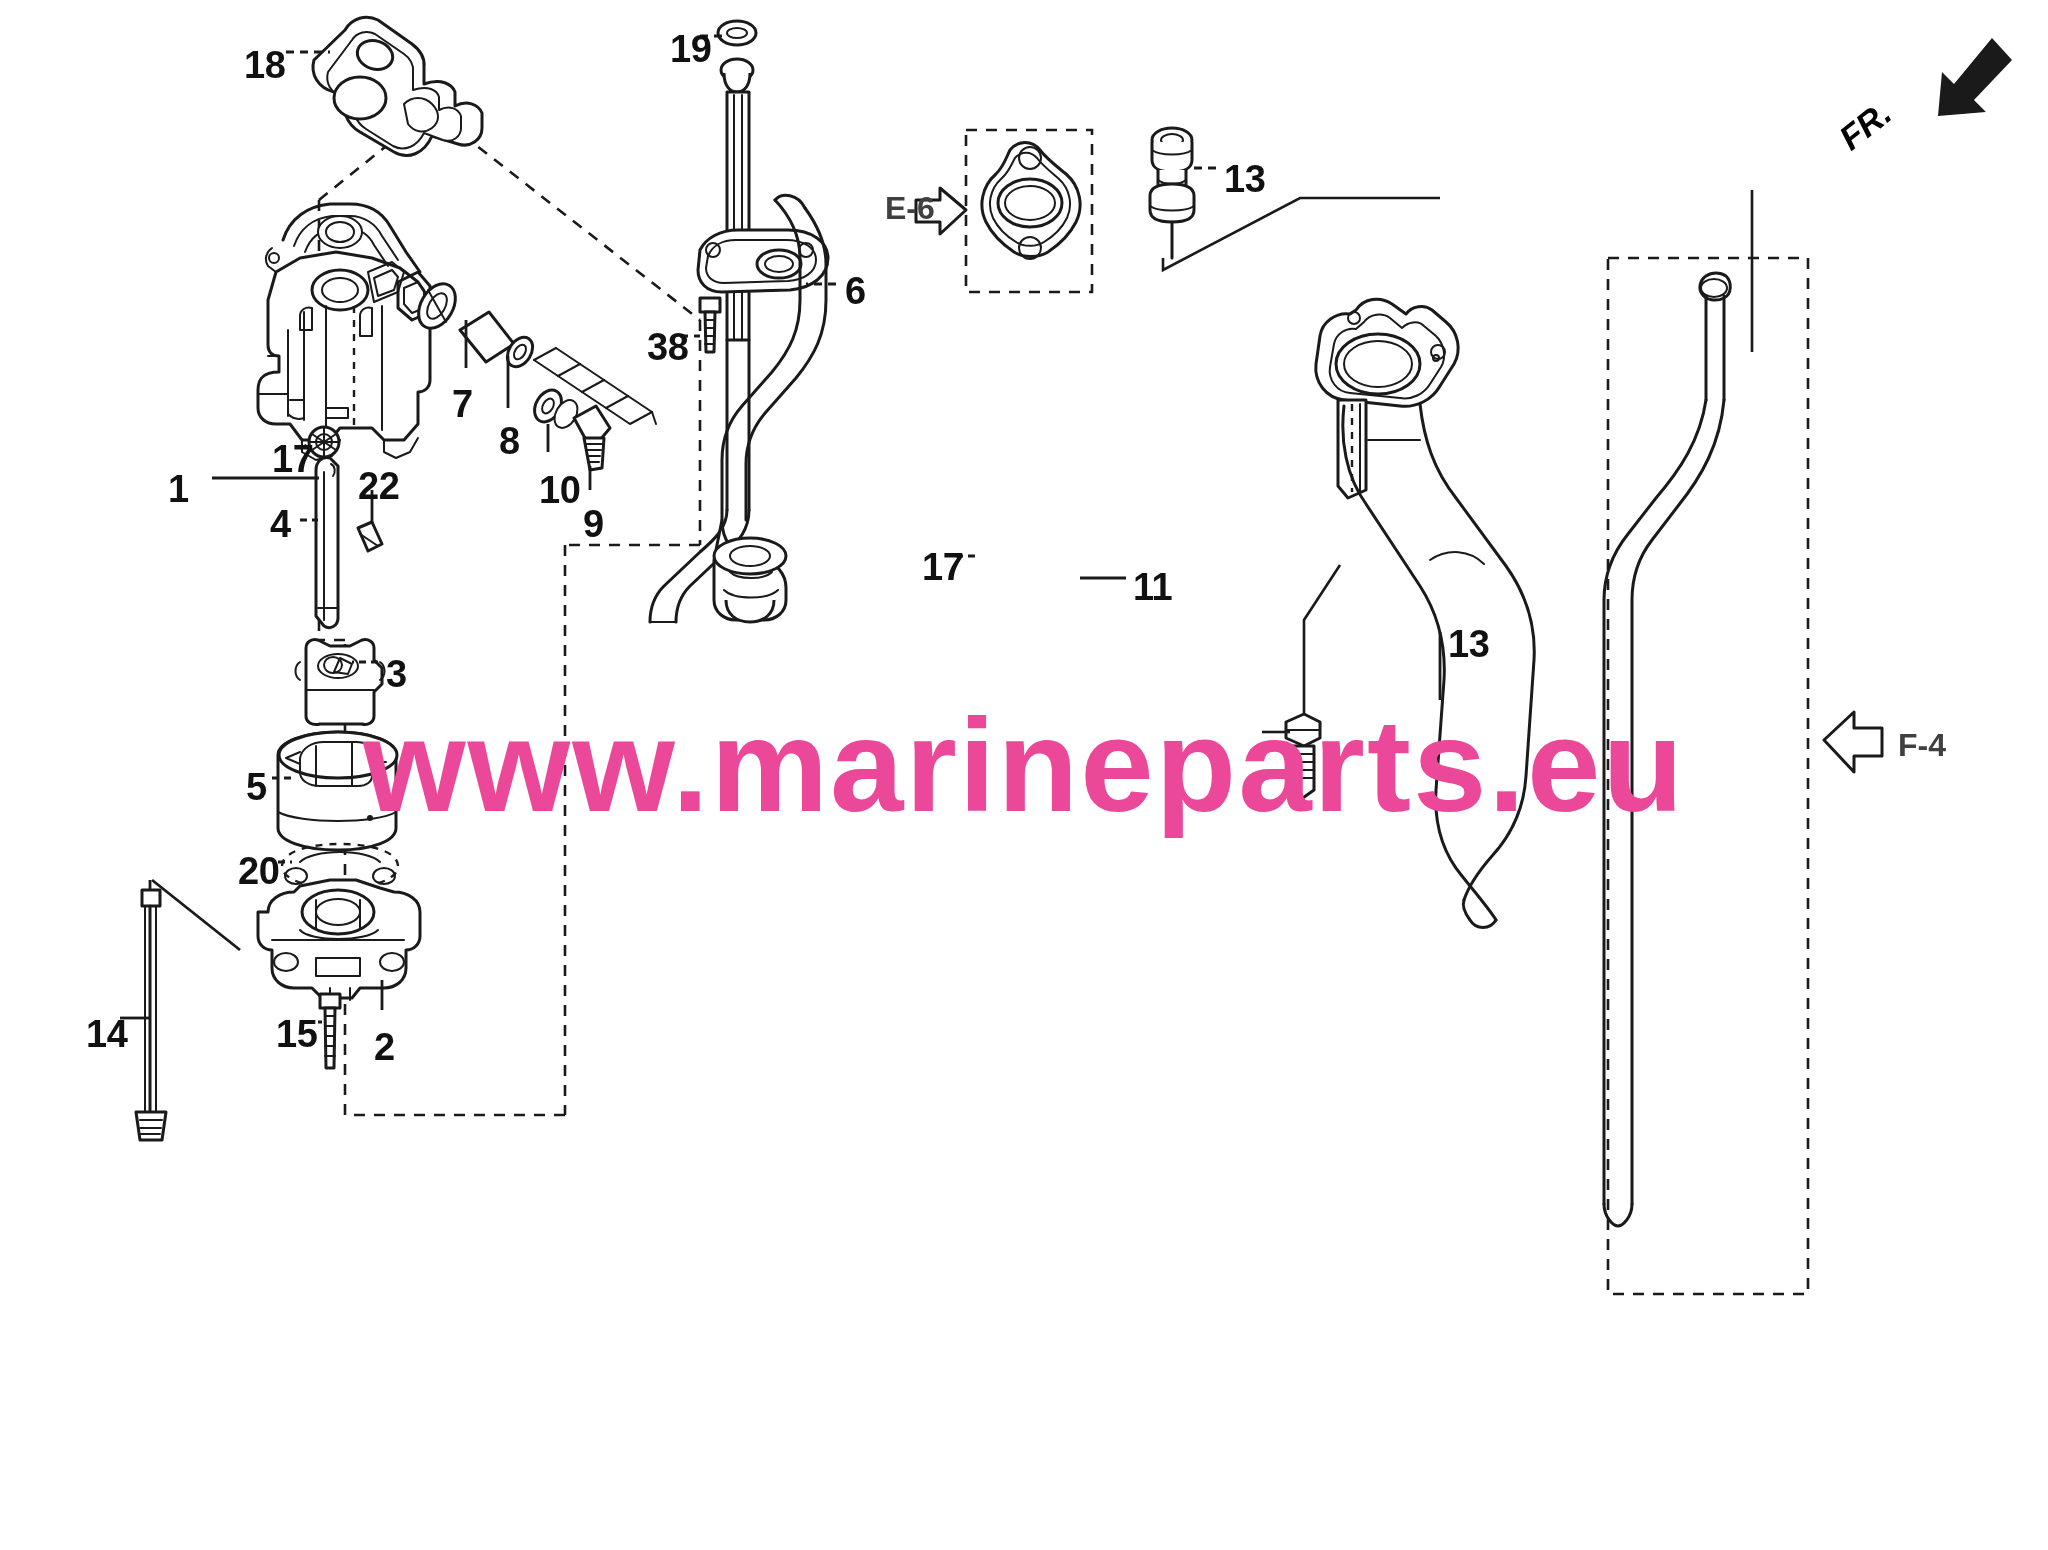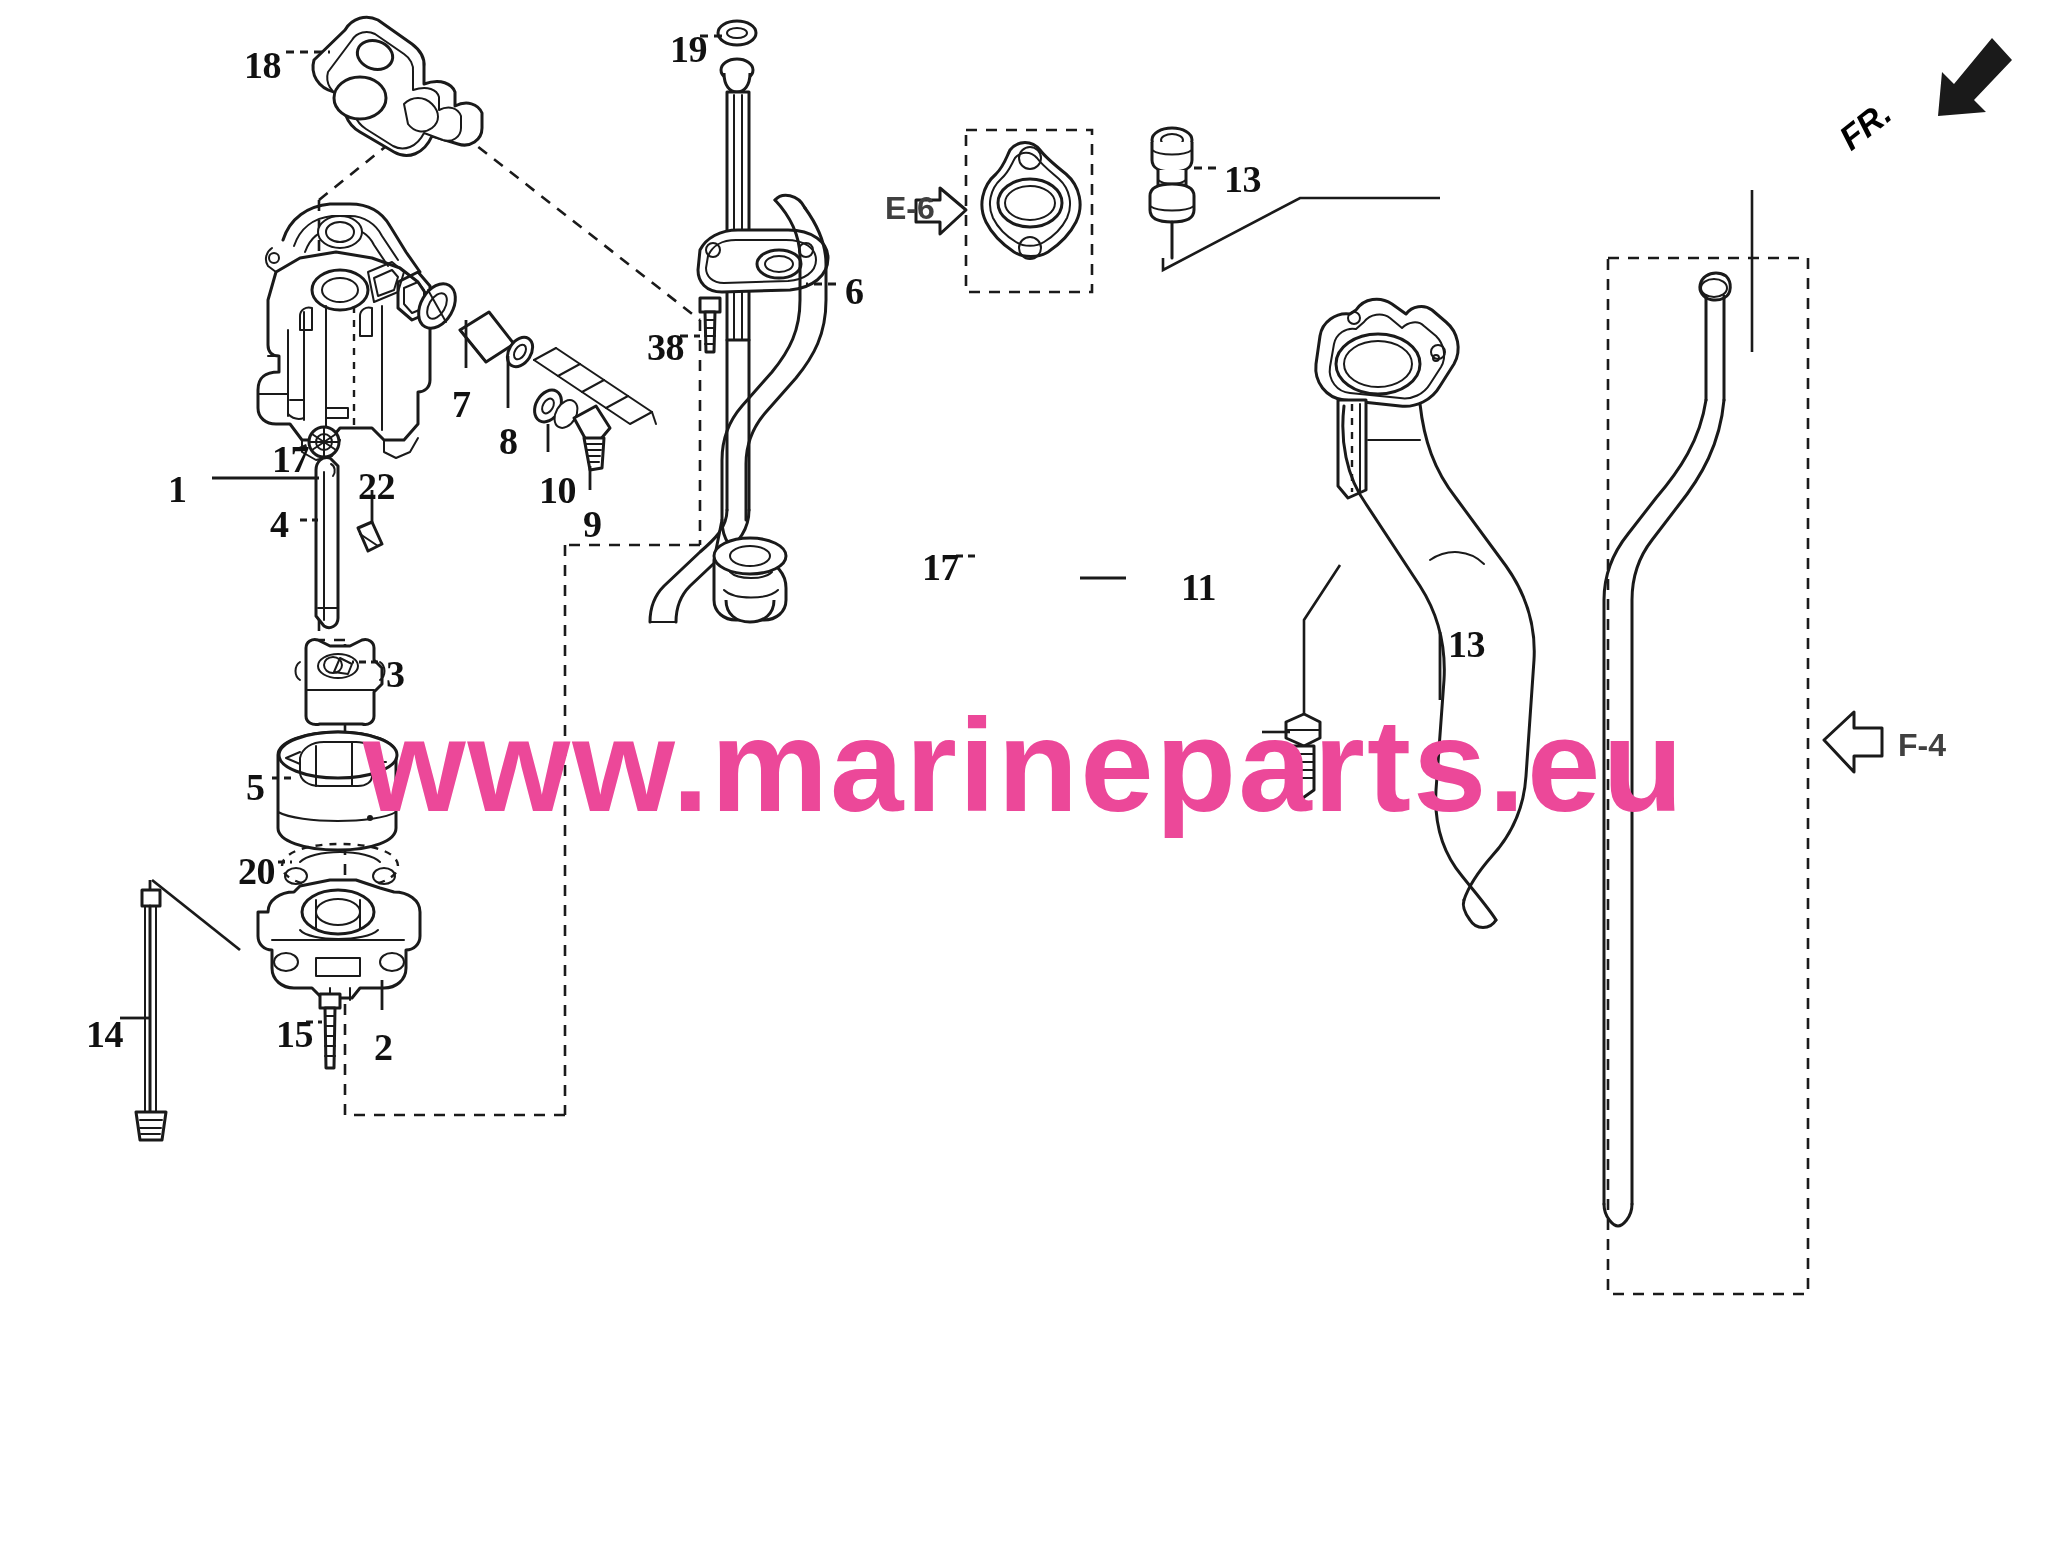--- a/index.html
+++ b/index.html
@@ -8,21 +8,21 @@
     width:2048px;height:1550px;
     background:#ffffff;
     overflow:hidden;
     font-family:"Liberation Sans", sans-serif;
   }
   #artwork{position:absolute;inset:0;width:2048px;height:1550px;}
 
   
   .callout{
     position:absolute;
-    font-family:Liberation Serif, serif;
+    font-family:Liberation Sans, sans-serif;
     font-weight:bold;
     font-size:38px;
     line-height:1;
     color:#111111;
     letter-spacing:-0.5px;
     white-space:nowrap;
     user-select:none;
   }
   .ref-tag{
     position:absolute;
@@ -464,21 +464,21 @@
       <div class="callout" style="left: 168px; top: 470px;">1</div>
       <div class="callout" style="left: 374px; top: 1028px;">2</div>
       <div class="callout" style="left: 386px; top: 655px;">3</div>
       <div class="callout" style="left: 270px; top: 505px;">4</div>
       <div class="callout" style="left: 246px; top: 768px;">5</div>
       <div class="callout" style="left: 845px; top: 272px;">6</div>
       <div class="callout" style="left: 452px; top: 385px;">7</div>
       <div class="callout" style="left: 499px; top: 422px;">8</div>
       <div class="callout" style="left: 583px; top: 505px;">9</div>
       <div class="callout" style="left: 539px; top: 471px;">10</div>
-      <div class="callout" style="left: 1133px; top: 568px; margin-left: 48px;">11</div>
+      <div class="callout" style="left: 1133px; top: 568px;">11</div>
       <div class="callout" style="left: 1224px; top: 160px;">13</div>
       <div class="callout" style="left: 1448px; top: 625px;">13</div>
       <div class="callout" style="left: 86px; top: 1015px;">14</div>
       <div class="callout" style="left: 276px; top: 1015px;">15</div>
       <div class="callout" style="left: 272px; top: 440px;">17</div>
       <div class="callout" style="left: 922px; top: 548px;">17</div>
       <div class="callout" style="left: 244px; top: 46px;">18</div>
       <div class="callout" style="left: 670px; top: 30px;">19</div>
       <div class="callout" style="left: 238px; top: 852px;">20</div>
       <div class="callout" style="left: 647px; top: 328px;">38</div>

